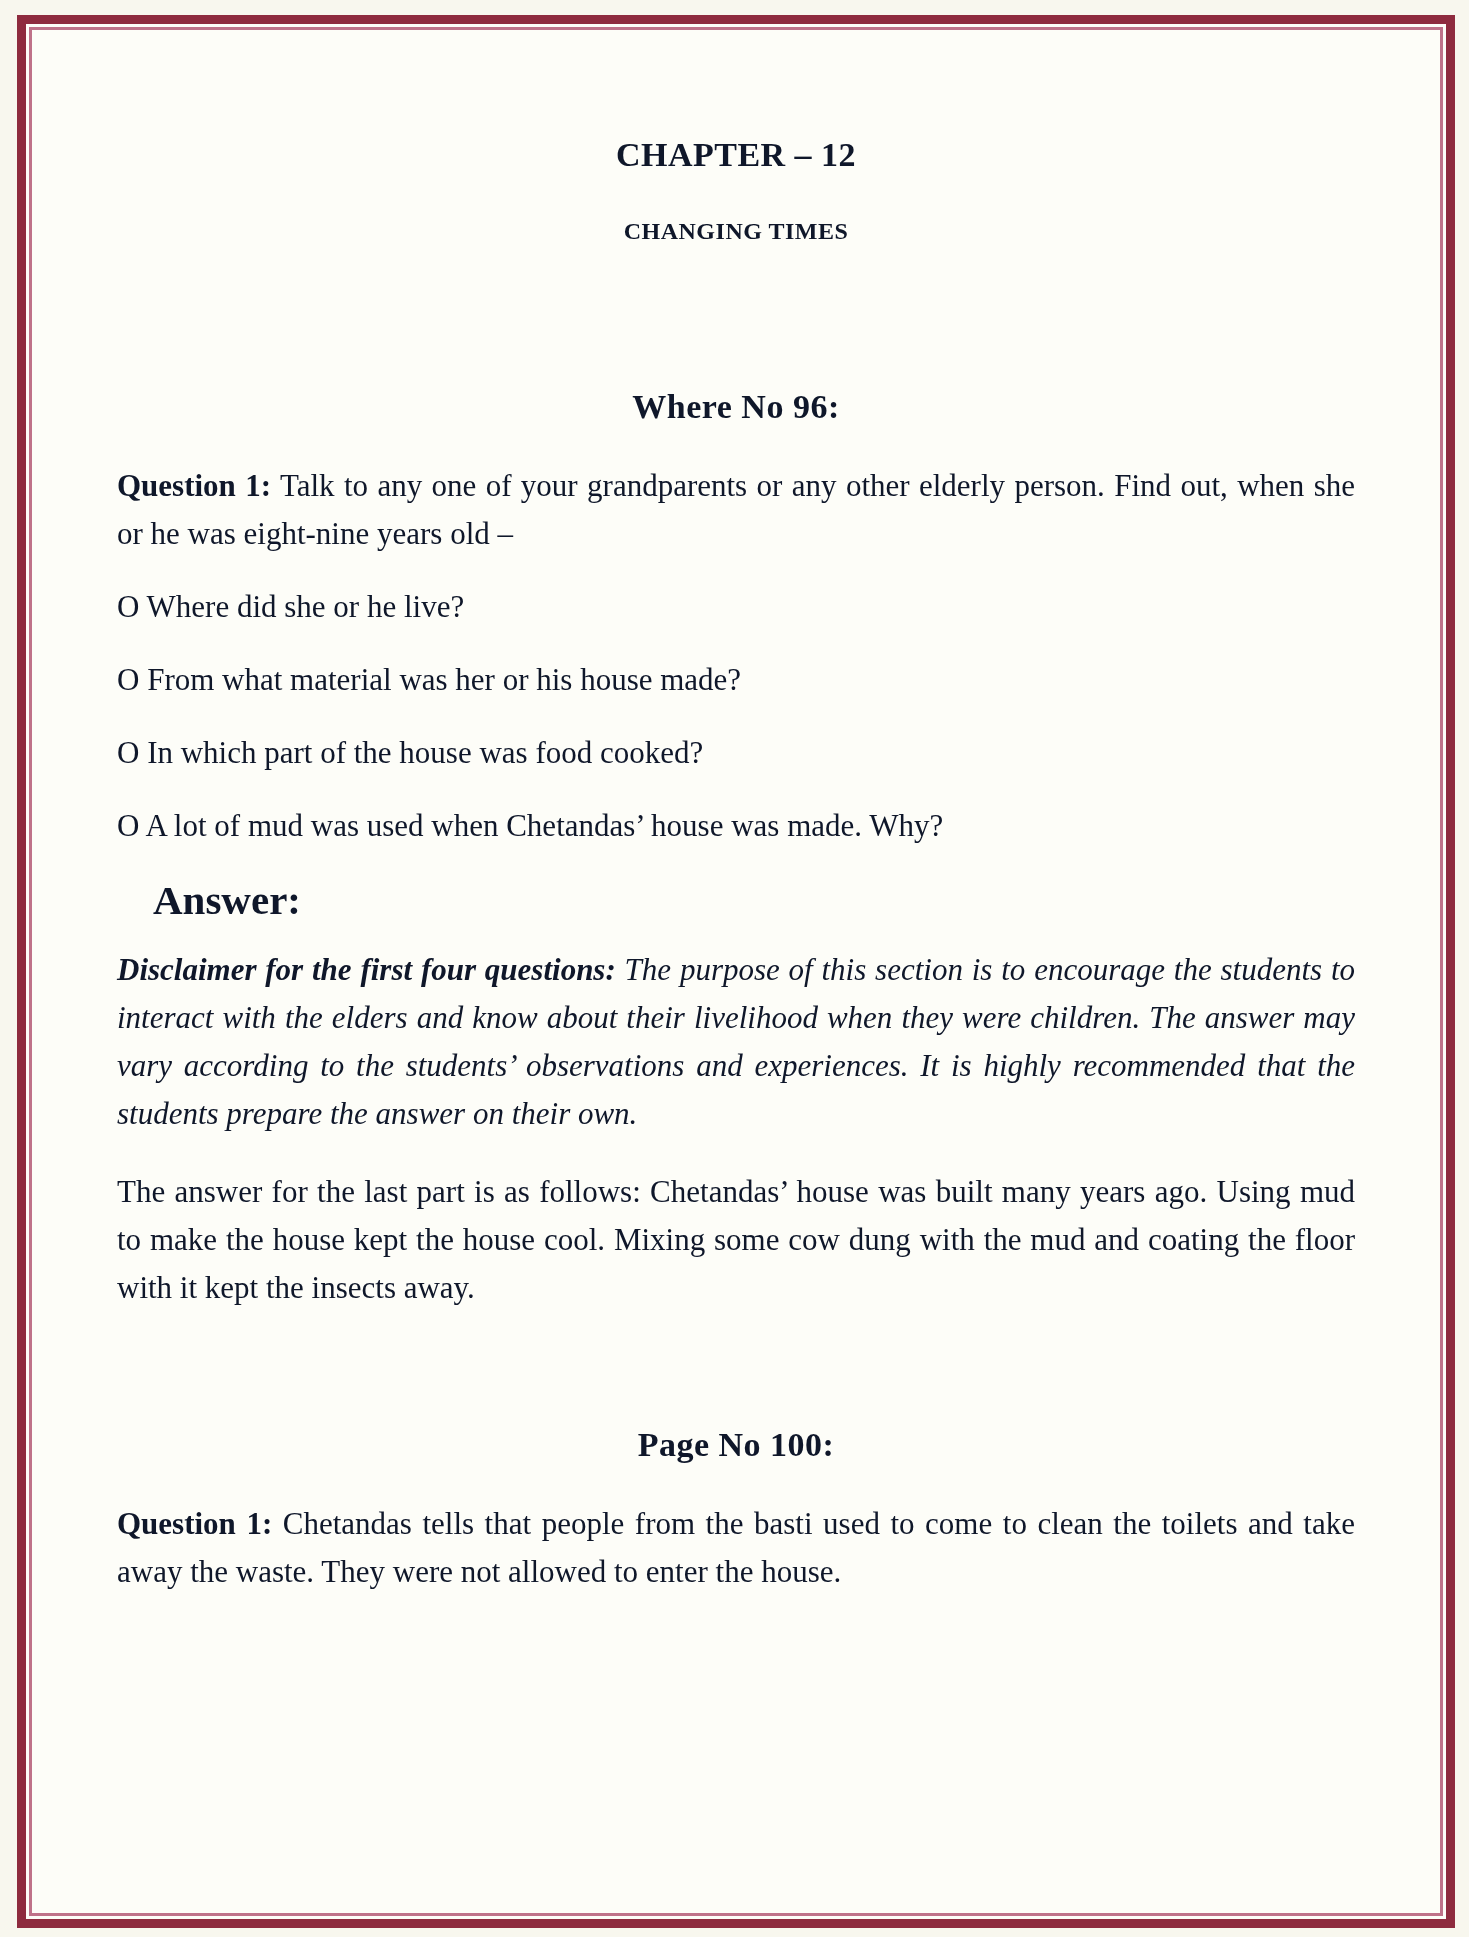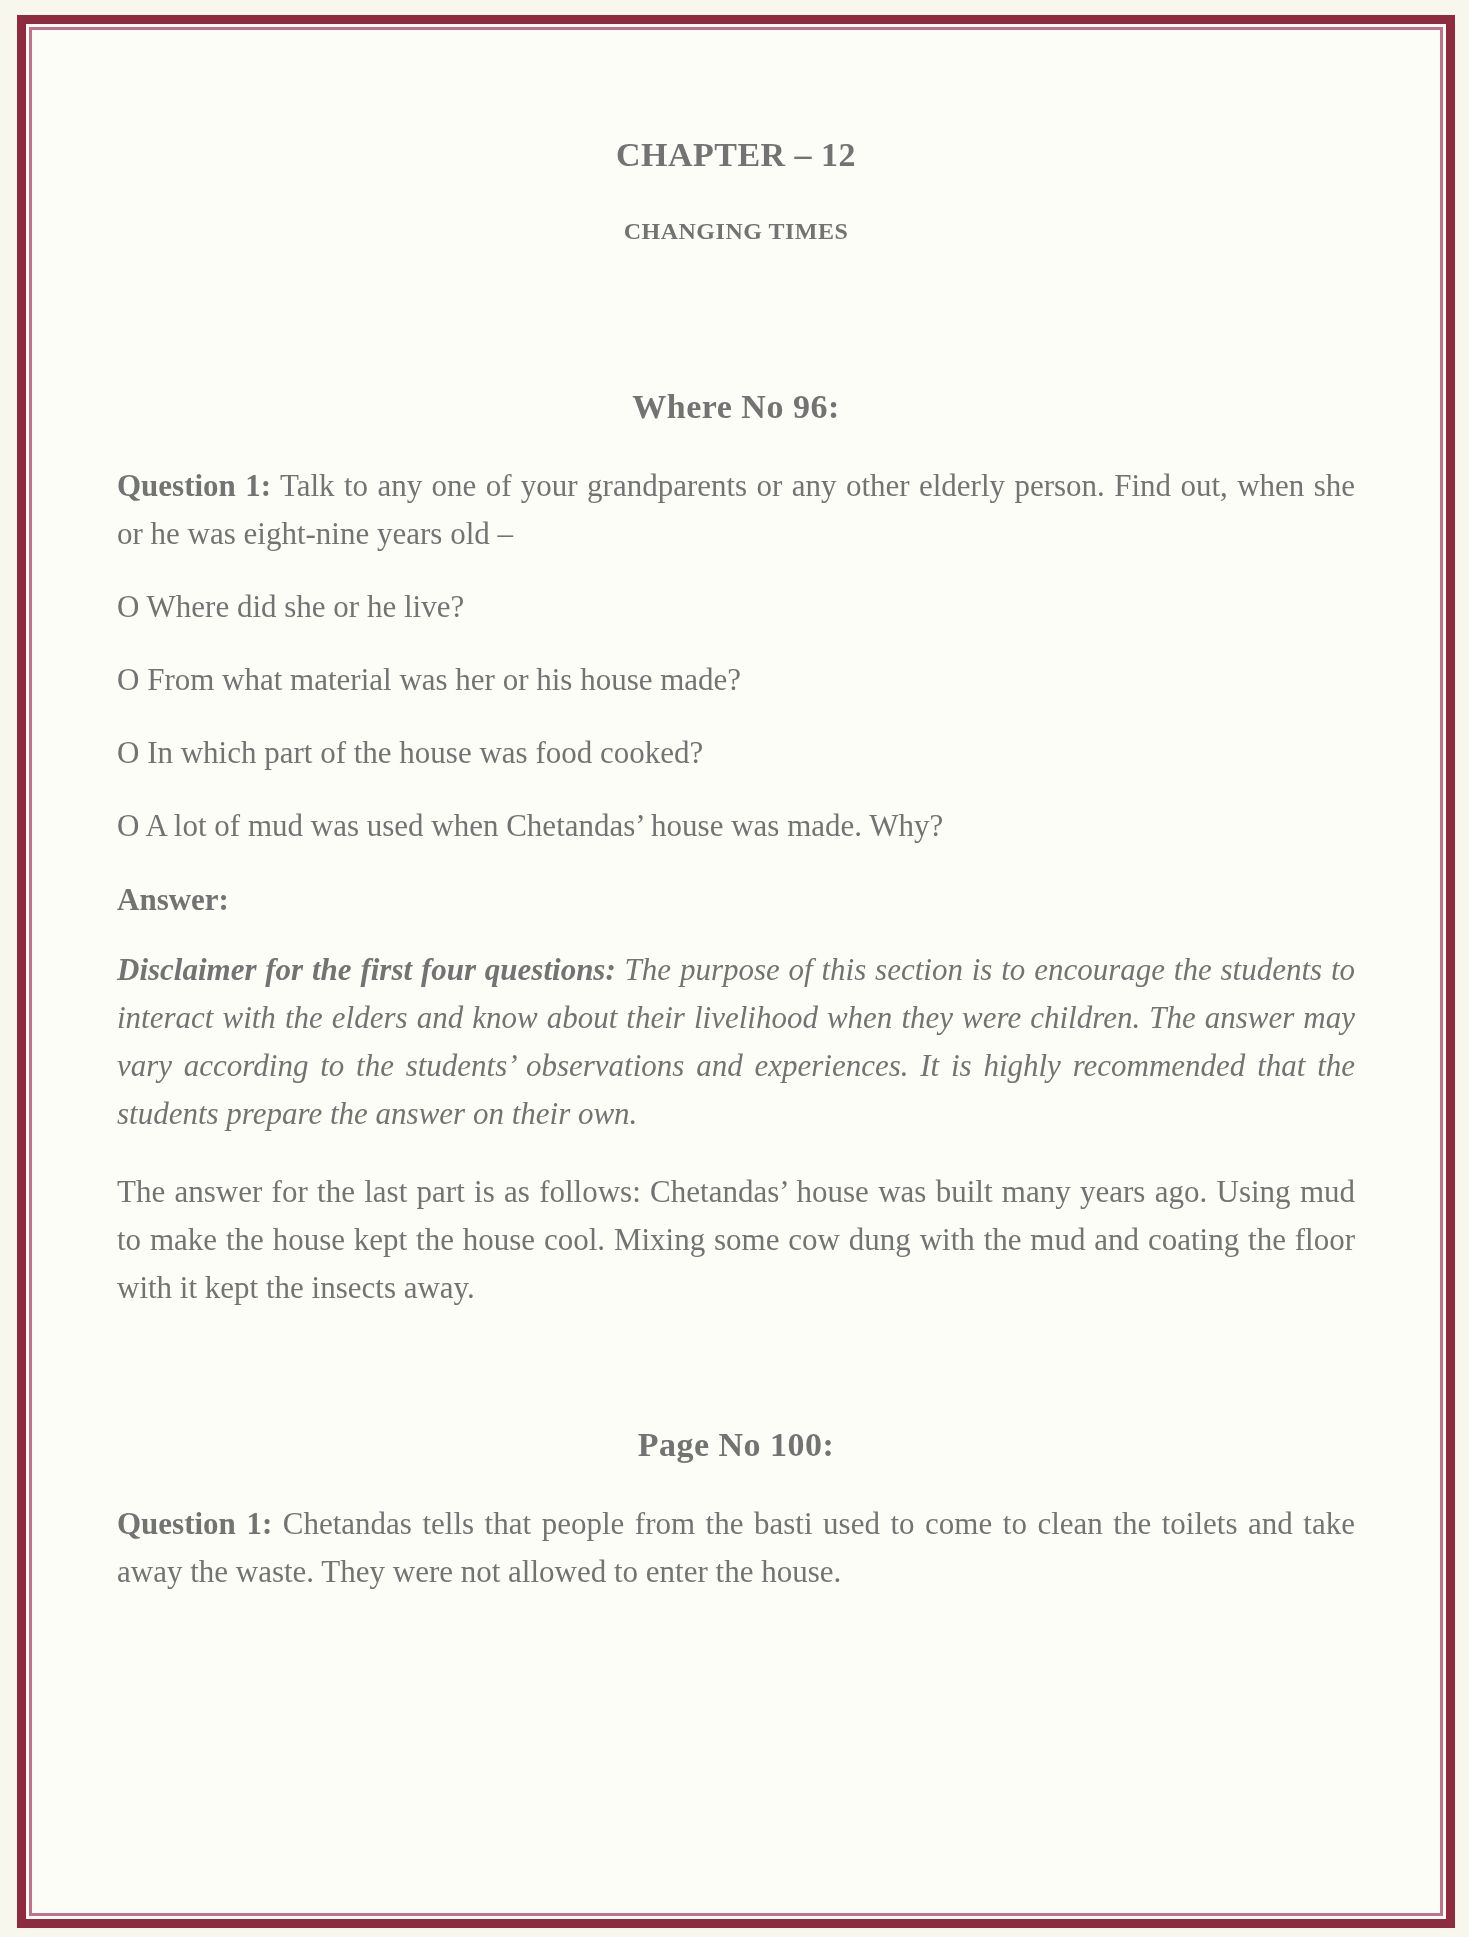--- a/index.html
+++ b/index.html
@@ -7,21 +7,21 @@
     padding: 0;
     background: #f8f7ee;
   }
   .page {
     position: relative;
     width: 1469px;
     height: 1937px;
     background: #f8f7ee;
     overflow: hidden;
     font-family: "Liberation Serif", "DejaVu Serif", serif;
-    color: #737373;
+    color: #0f172a;
   }
   .outer-frame {
     position: absolute;
     top: 15px; left: 17px; right: 14px; bottom: 9px;
     border: 9px solid #8e2b3e;
     background: #fdfdf8;
   }
   .inner-frame {
     position: absolute;
     top: 3px; left: 3px; right: 3px; bottom: 3px;
@@ -49,24 +49,25 @@
     text-align: justify;
     margin-top: 30px;
   }
   .bullet {
     font-size: 31px;
     line-height: 48px;
     margin-top: 25px;
   }
   .bold { font-weight: bold; }
   .answer-label {
-    font-size: 31px;
+    font-size: 41px;
     line-height: 48px;
     font-weight: bold;
     margin-top: 26px;
+    margin-left: 36px;
   }
   .disclaimer {
     font-style: italic;
     margin-top: 22px;
   }
   .q-para { margin-top: 30px; }
 </style>
 </head>
 <body>
 

